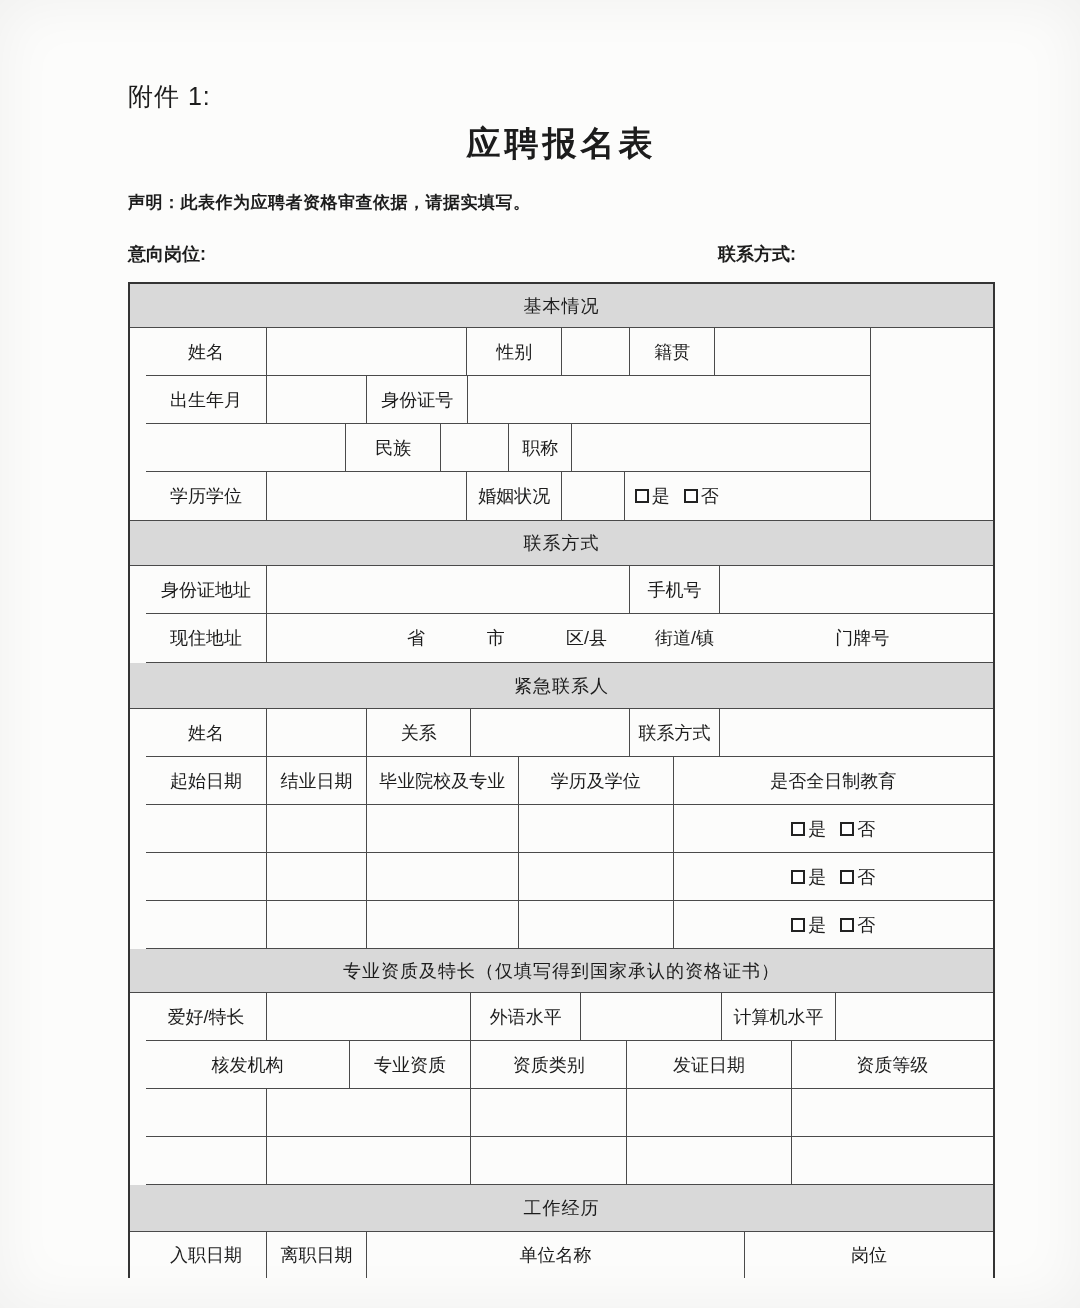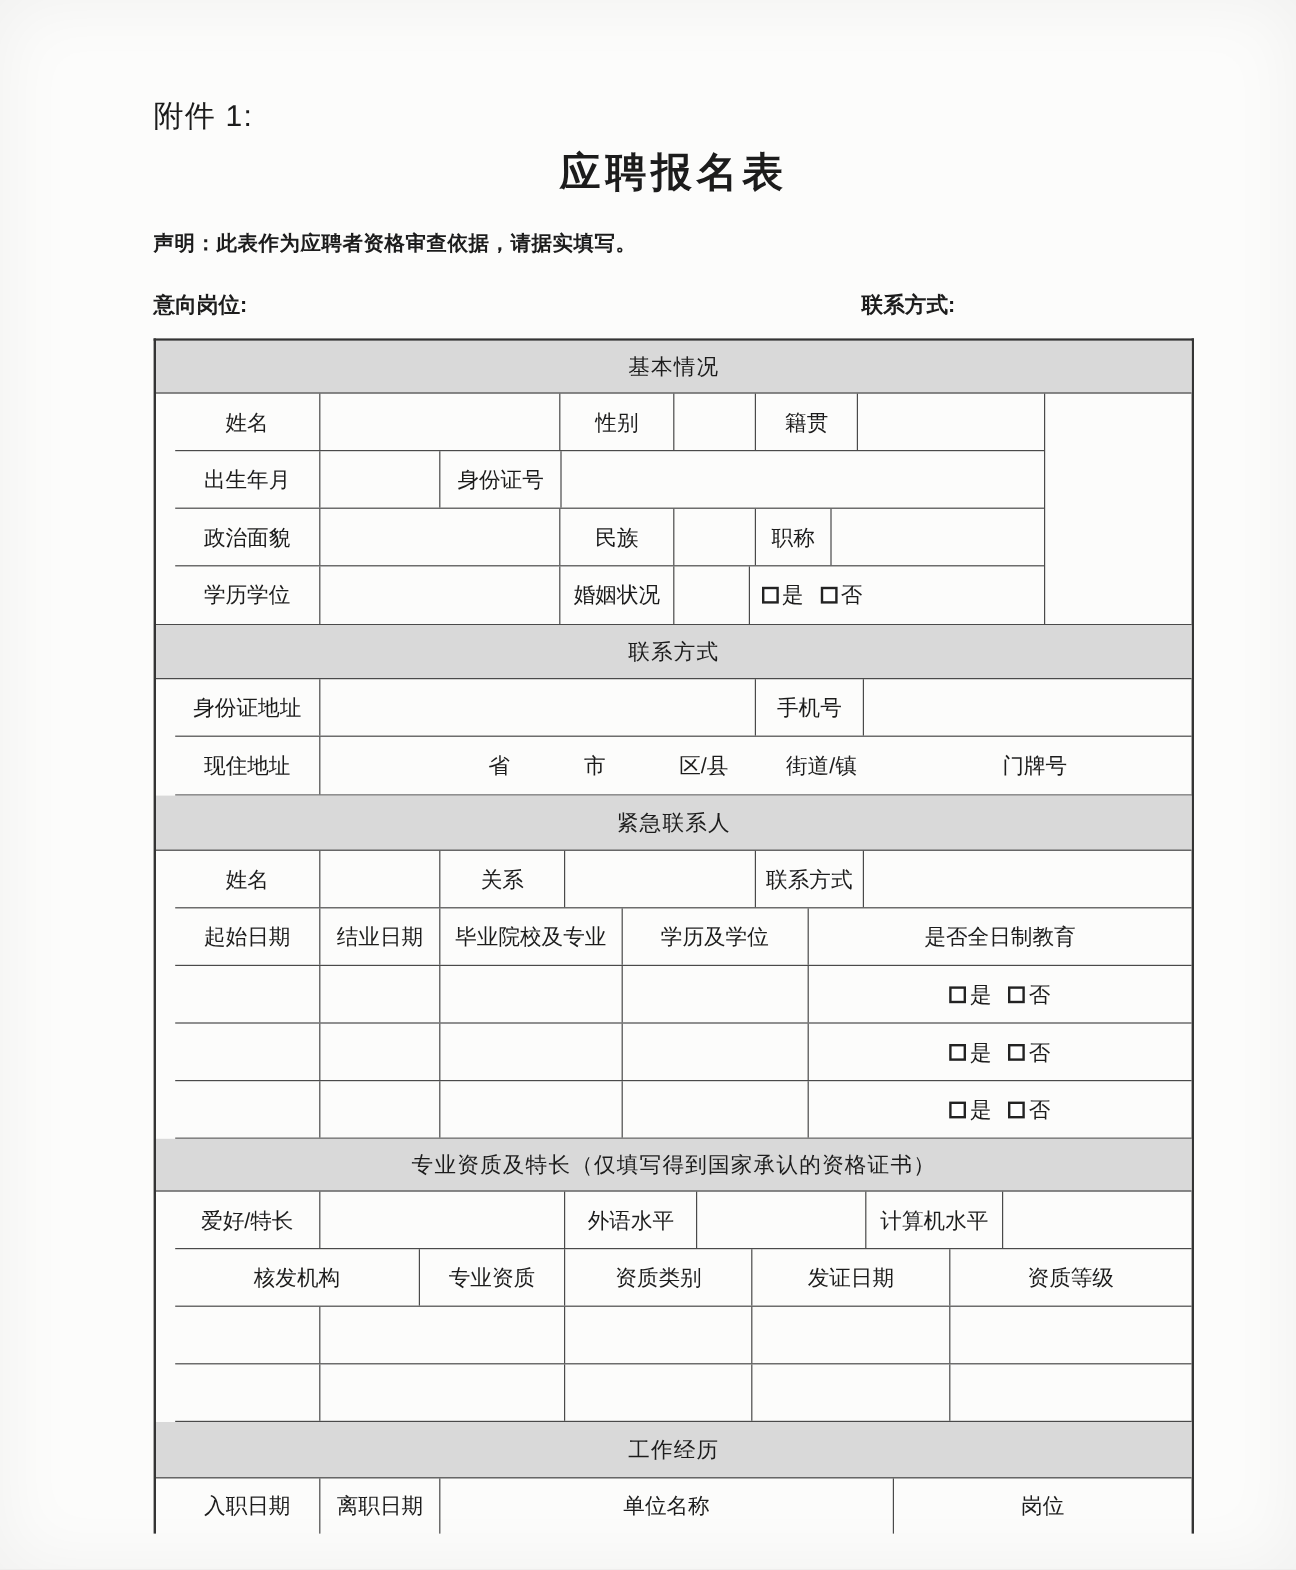--- a/index.html
+++ b/index.html
@@ -113,21 +113,20 @@
               <div class="idcell"></div>
               <div class="idcell"></div>
               <div class="idcell"></div>
               <div class="idcell"></div>
               <div class="idcell"></div>
               <div class="idcell"></div>
             </div>
           </div>
 
           <div class="row h48">
-            <div class="cell" style="width:16.7%">政治面貌</div>
             <div class="cell" style="width:27.7%"></div>
             <div class="cell" style="width:13.1%">民族</div>
             <div class="cell" style="width:9.4%"></div>
             <div class="cell" style="width:8.7%">职称</div>
             <div class="cell" style="width:24.4%"></div>
           </div>
 
           <div class="row h48">
             <div class="cell" style="width:16.7%">学历学位</div>
             <div class="cell" style="width:27.7%"></div>

